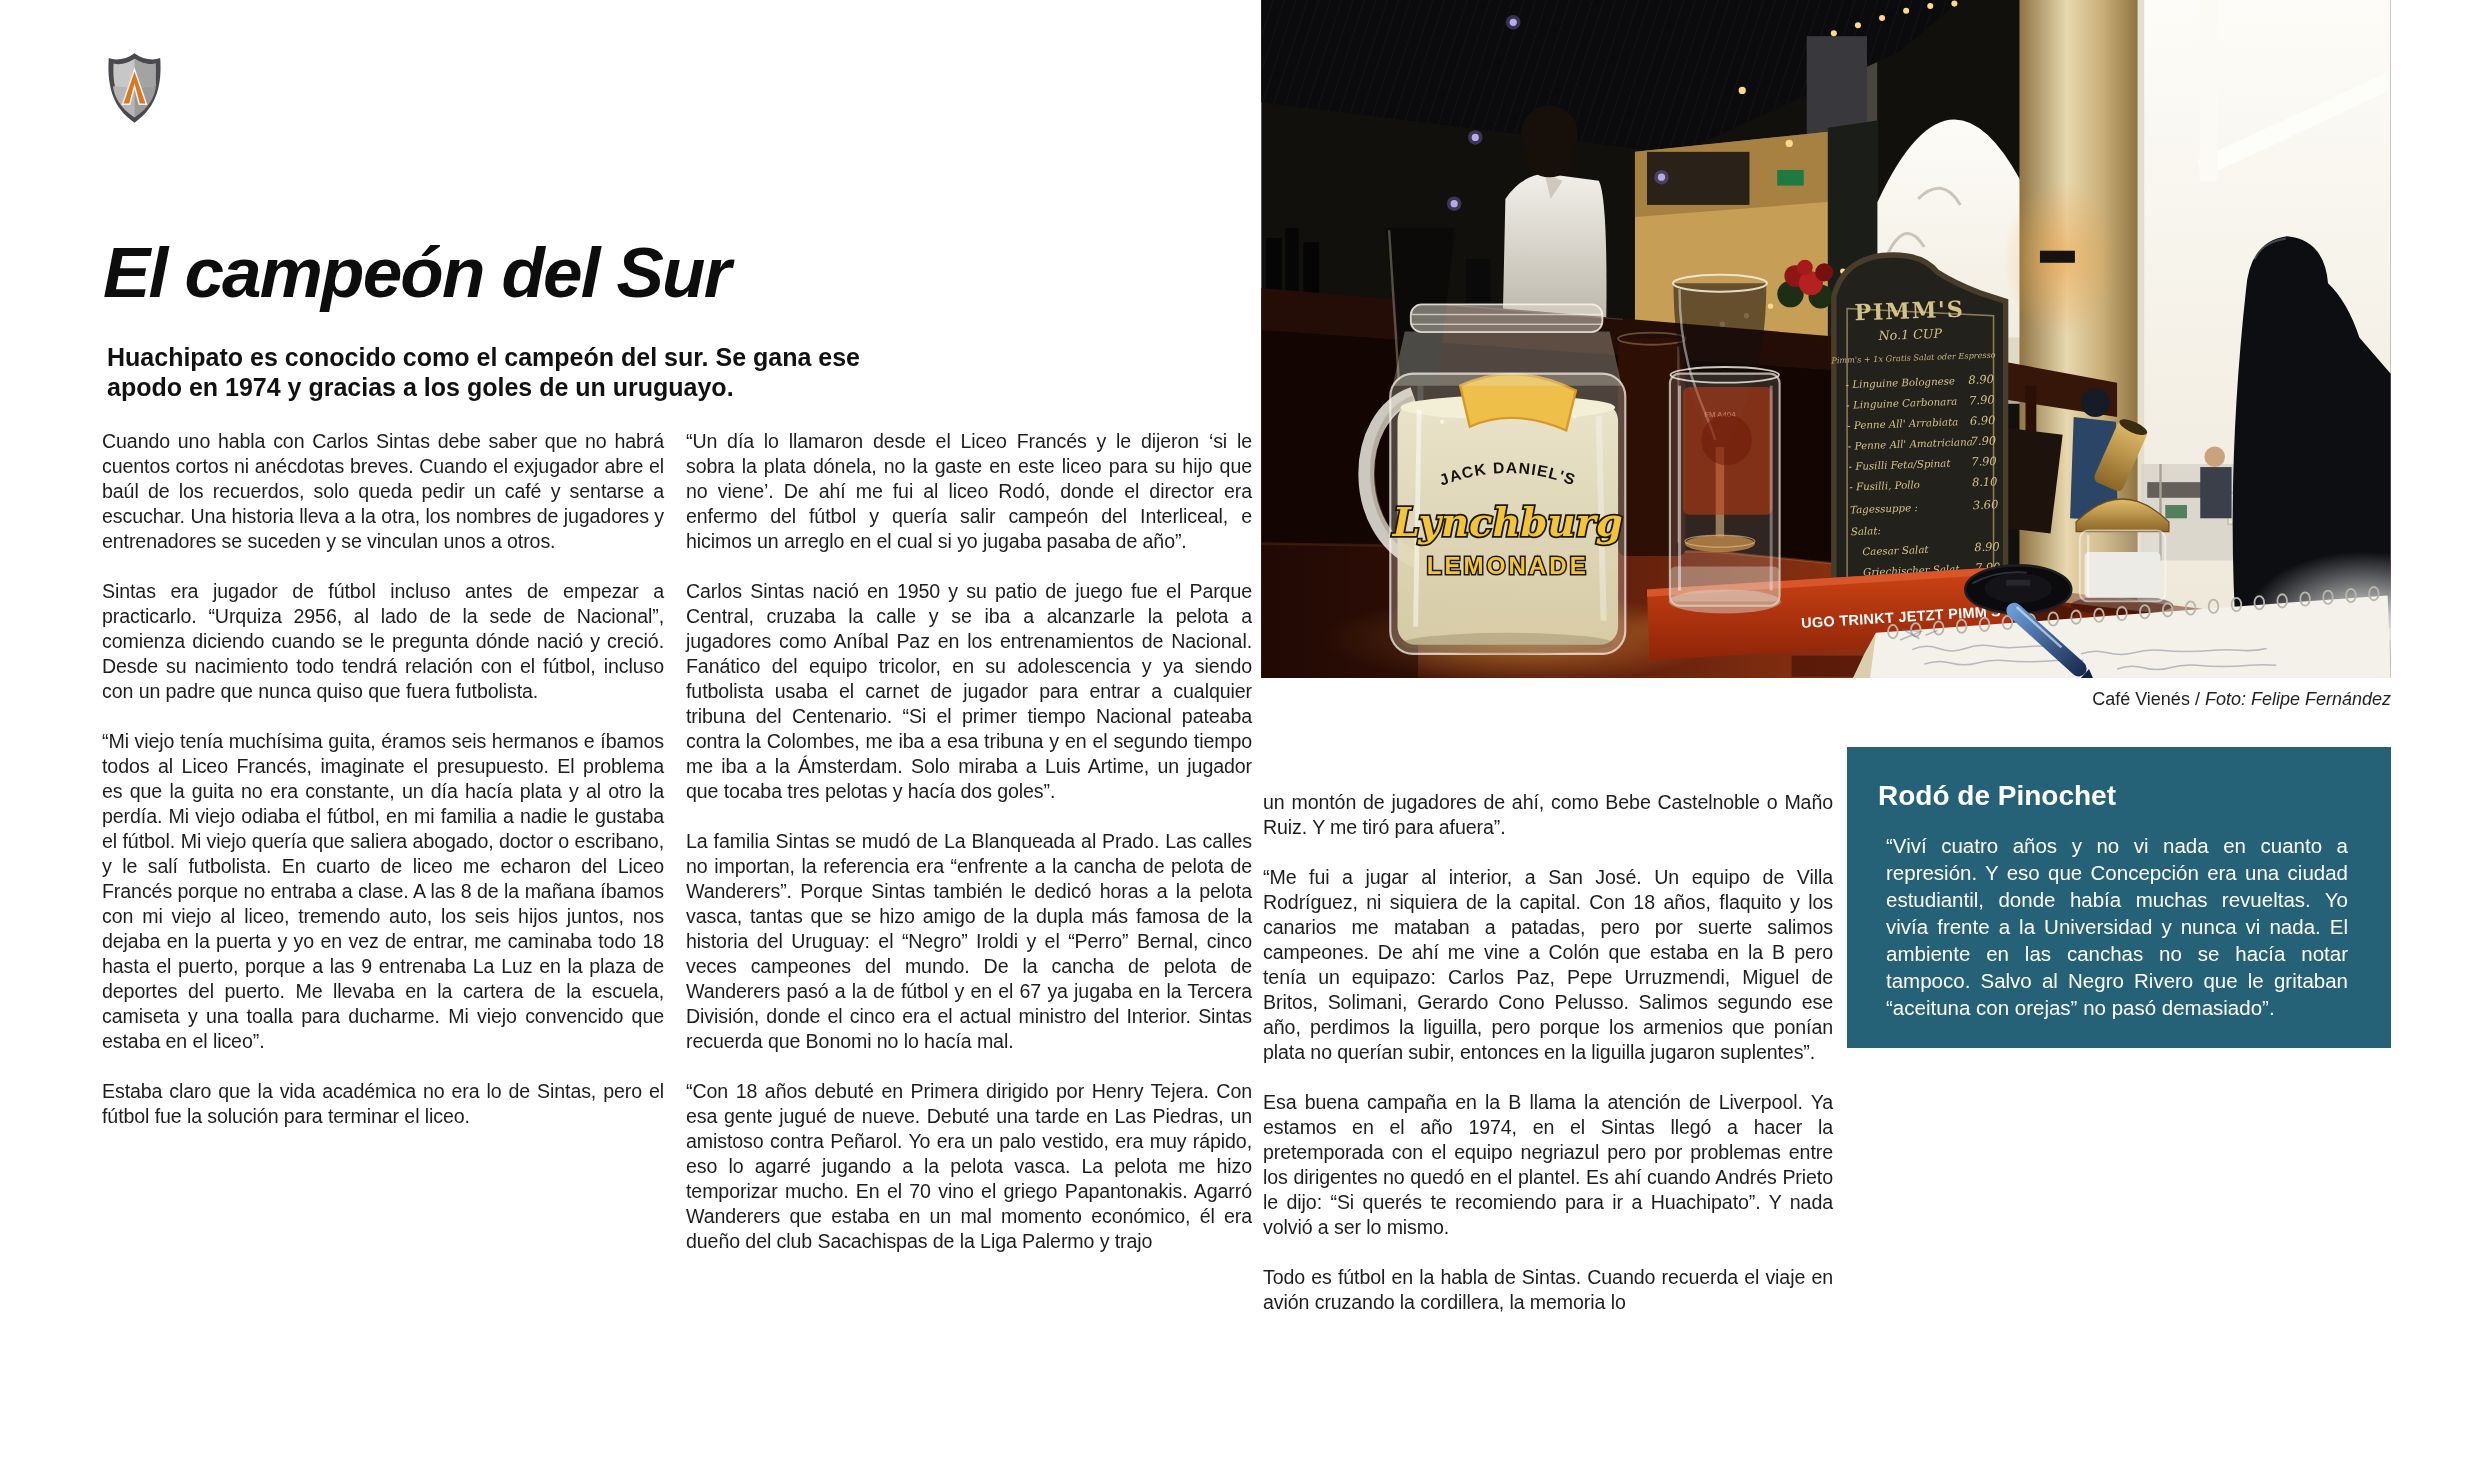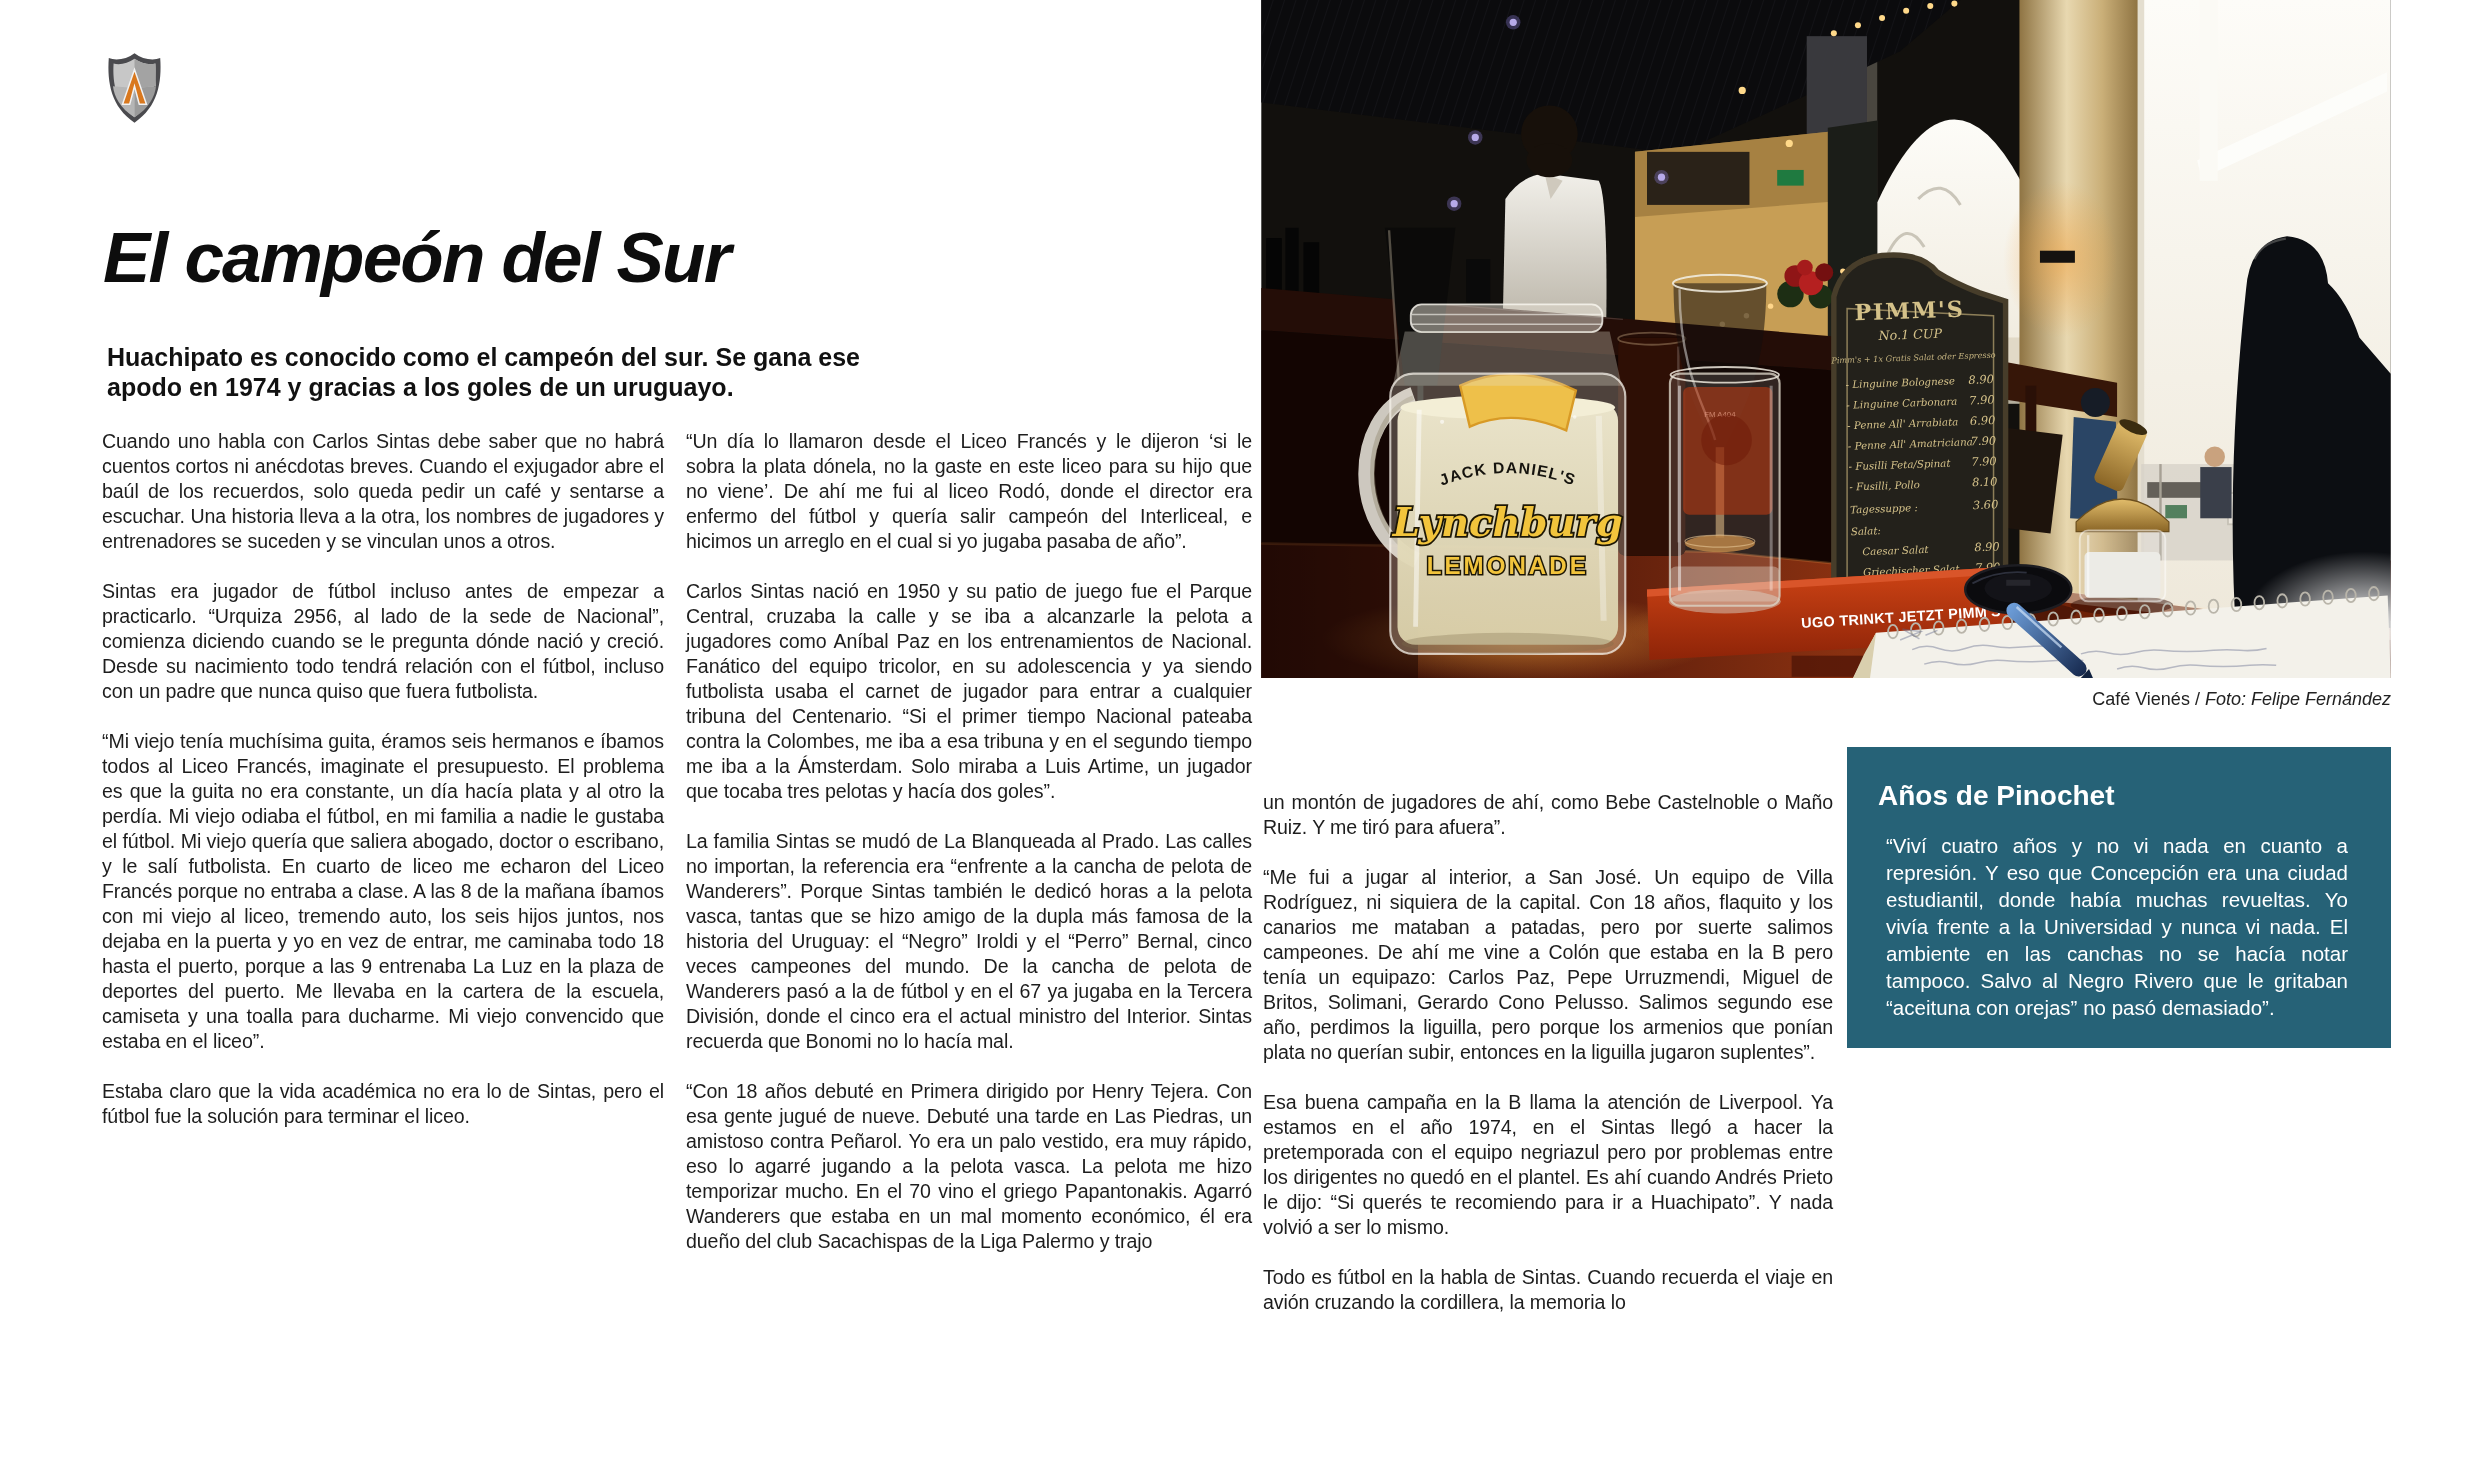--- a/index.html
+++ b/index.html
@@ -1,19 +1,19 @@
 <!DOCTYPE html>
 <html lang="es" style="font-size:9.6px"><head>
 <meta charset="utf-8">
 <style>
   html,body{margin:0;padding:0;background:#fff;}
   .page{position:relative;width:2487px;height:1482px;background:#fff;overflow:hidden;
         font-family:"Liberation Sans",sans-serif;color:#1b1b1b;}
   .logo{position:absolute;left:107px;top:51px;width:55px;height:74px;}
-  .headline{position:absolute;left:103px;top:173px;width:844px;font-size:71px;line-height:1.05;
+  .headline{position:absolute;left:103px;top:188px;width:844px;font-size:71px;line-height:1.05;
             font-weight:bold;font-style:italic;letter-spacing:-1.8px;color:#0d0d0d;white-space:nowrap;}
   .standfirst{position:absolute;left:107px;top:317px;width:766px;font-size:25px;line-height:1.2;
               font-weight:bold;color:#111;}
   .col{position:absolute;font-size:19.6px;line-height:25px;letter-spacing:-0.1px;color:#1d1d1d;}
   .col p{margin:0 0 25px;text-align:justify;hyphens:auto;-webkit-hyphens:auto;}
   .col1{left:102px;top:429px;width:562px;}
   .col2{left:686px;top:429px;width:566px;}
   .col3{left:1263px;top:790px;width:570px;}
   .photo{position:absolute;left:1261px;top:0;width:1130px;height:678px;}
   .caption{position:absolute;left:1261px;top:689px;width:1130px;text-align:right;
@@ -408,18 +408,18 @@
       <polygon points="1388,1048 1412,1059 1388,1070" fill="#10213f"></polygon>
       <line x1="1230" y1="1052" x2="1330" y2="1052" stroke="#cfe2f8" stroke-width="4" opacity="0.7"></line>
     </g>
   </svg>
 
   <div class="caption">
     <span>Café Vienés / </span><span class="credit">Foto: Felipe Fernández</span>
   </div>
 
   <aside class="sidebar" style="background:#266277;">
-    <h2>Años de Pinochet</h2>
+    <h2>Rodó de Pinochet</h2>
     <p>“Viví cuatro años y no vi nada en cuanto a represión. Y eso que Concepción era una ciudad estudiantil, donde había muchas revueltas. Yo vivía frente a la Universidad y nunca vi nada. El ambiente en las canchas no se hacía notar tampoco. Salvo al Negro Rivero que le gritaban “aceituna con orejas” no pasó demasiado”.</p>
   </aside>
 
 </div>
 
 
 </body></html>

